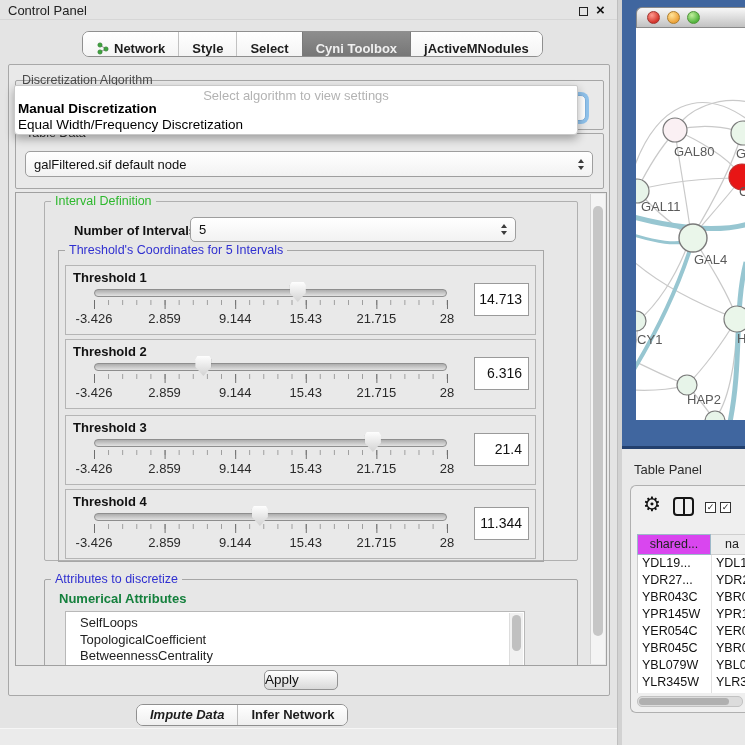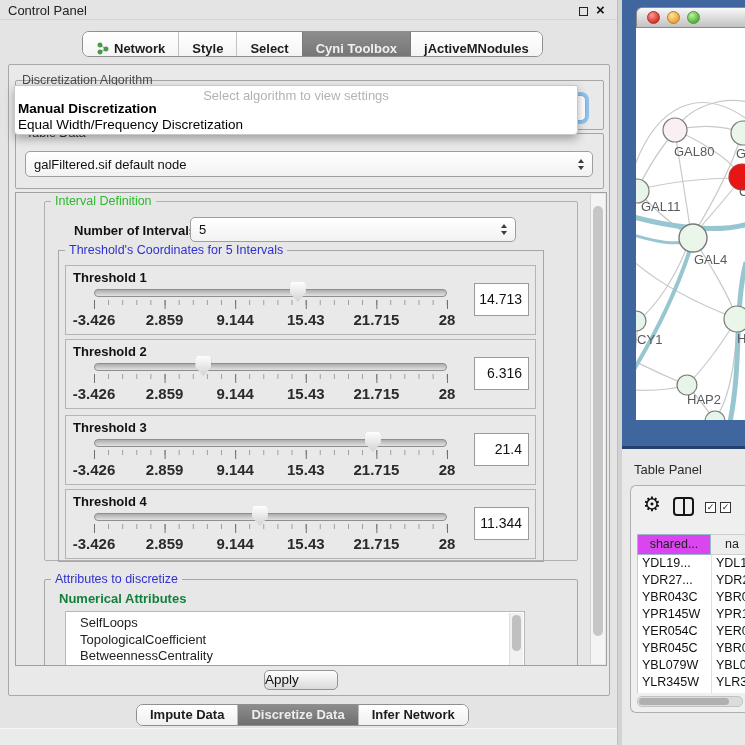--- a/index.html
+++ b/index.html
@@ -60,40 +60,40 @@
   #thr-group { position:absolute; left:13px; top:48px; width:486px; height:312px; border:1px solid #a6a6a6; }
   #thr-title { color:#3030d0; background:#e7e7e7; }
 
   .thr-panel { position:absolute; left:6px; width:471px; height:70px; border:1px solid #b5b5b5; background:#e9e9e9; }
   .thr-label { position:absolute; left:7px; top:4px; font-size:13px; font-weight:bold; color:#111; }
   .thr-track { position:absolute; left:28px; top:23px; width:353px; height:8px; border:1px solid #8e8e8e; border-radius:4px; background:linear-gradient(#adadad,#e2e2e2); }
   .thr-thumb { position:absolute; top:16px; width:16px; height:20px; background:linear-gradient(#fefefe,#d2d2d2); clip-path:polygon(12% 0,88% 0,100% 16%,100% 55%,50% 100%,0 55%,0 16%); filter:drop-shadow(0 0 1px #777); z-index:2; }
   .thr-ticks { position:absolute; left:28px; top:34px; width:355px; height:9px; }
   .thr-ticks::before { content:""; position:absolute; left:0; top:0; width:100%; height:5px; background:linear-gradient(90deg,#9a9a9a 1px,transparent 1px); background-size:14.12px 100%; }
   .thr-ticks::after { content:""; position:absolute; left:0; top:0; width:100%; height:9px; background:linear-gradient(90deg,#6e6e6e 1px,transparent 1px); background-size:70.6px 100%; }
-  .tick-lab { position:absolute; top:45px; transform:translateX(-50%); font-size:15px; font-weight:bold; color:#2a2a2a; }
+  .tick-lab { position:absolute; top:45px; transform:translateX(-50%); font-size:13px; font-weight:normal; color:#2a2a2a; }
   .tl0{left:28px}.tl1{left:98.6px}.tl2{left:169.2px}.tl3{left:239.8px}.tl4{left:310.4px}.tl5{left:381px}
   .thr-value { position:absolute; left:408px; top:17px; width:55px; height:33px; background:#fff; border:1px solid #9a9a9a; font-size:14px; color:#111; text-align:right; line-height:31px; padding-right:6px; }
   #thr1{top:14px}#thr2{top:88px}#thr3{top:164px}#thr4{top:238px}
 
   #attr-group { left:28px; top:386px; width:534px; height:150px; border-color:#a6a6a6; }
   #attr-title { color:#3030d0; background:#e7e7e7; }
   #attr-label { position:absolute; left:6px; top:11px; font-size:13px; font-weight:bold; color:#15803d;margin-left:8px; }
   #attr-list { position:absolute; left:20px; top:31px; width:460px; height:200px; background:#fff; border:1px solid #b8b8b8; }
   .attr-item { font-size:13px; color:#222; line-height:16.5px; padding-left:14px; }
   .attr-item:first-child { padding-top:3px; }
   #attr-scrollbar { position:absolute; right:1px; top:1px; bottom:1px; width:14px; background:#f1f1f1; border-left:1px solid #ddd; }
   #attr-thumb { position:absolute; left:2px; top:2px; width:9px; height:36px; background:#c0c0c0; border-radius:5px; }
 
   #apply-btn { position:absolute; left:264px; top:670px; width:74px; height:20px; background:linear-gradient(#ffffff,#d9d9d9); border:1px solid #939393; border-radius:5px; font-size:13.5px; color:#111; text-align:left; line-height:18px; }
 
   
   #bottom-tabbar { position:absolute; left:136px; top:704px; height:22px; display:flex; background:#fbfbfb; border:1px solid #8f8f8f; border-radius:7px; overflow:hidden; }
   .btab { padding:0 13px; font-size:13px; font-weight:bold; color:#1c1c1c; line-height:20px; border-left:1px solid #bdbdbd; background:linear-gradient(#ffffff,#efefef); }
-  .btab:first-child { border-left:none; }
+  .btab:first-child { border-left:none;font-style:italic; }
   .btab.sel { background:linear-gradient(#8d8d8d,#6f6f6f); color:#eee; }
   #left-bottom-strip { position:absolute; left:0; top:728px; width:617px; height:17px; background:#ebebeb; border-top:1px solid #f6f6f6; }
 
   
   #divider { position:absolute; left:618px; top:0; width:4px; height:745px; background:#d2d2d2; }
 
   
   #net-window { position:absolute; left:622px; top:0; width:123px; height:449px; background:#40669f; }
   #net-window::after { content:""; position:absolute; left:0; bottom:0; width:100%; height:3px; background:#23406e; }
   #mac-bar { position:absolute; left:14px; top:7px; right:0; height:21px; background:linear-gradient(#f8f8f8,#c2c2c2); border:1px solid #8a8a8a; border-right:none; border-top-left-radius:6px; }
@@ -271,21 +271,20 @@
 
     <div id="sp-scrollbar">
         <div id="sp-thumb"></div>
       </div>
   </div>
 
   <div id="apply-btn">Apply</div>
 
   <div id="bottom-tabbar">
     <div class="btab">Impute Data</div>
-    <div class="btab sel">Discretize Data</div>
     <div class="btab">Infer Network</div>
   </div>
   <div id="left-bottom-strip"></div>
 </div>
 
 <div id="divider"></div>
 
 <div id="net-window">
   <div id="mac-bar">
     <span class="light" id="light-red"></span>

